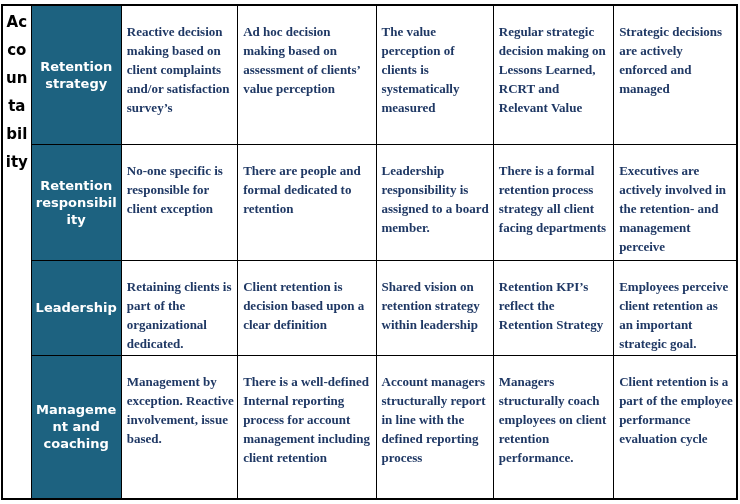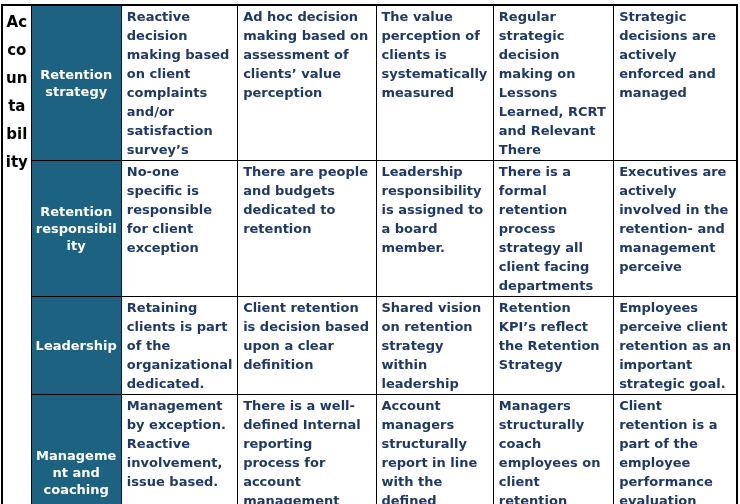--- a/index.html
+++ b/index.html
@@ -49,22 +49,23 @@
     padding:14px 2px;
     overflow-wrap:break-word;
   }
   td.cell{
     background:#ffffff;
     color:var(--cell_text);
     font-weight:bold;
     font-size:13px;
     line-height:19px;
     text-align:left;
-    padding:1px 3px 1px 5px;
+    padding:16px 3px 1px 5px;
     overflow-wrap:break-word;
+    font-family:Liberation Serif, serif;
   }
 </style>
 </head>
 <body>
 
 <table class="matrix">
   <colgroup>
     <col style="width:29px">
     <col style="width:90px">
     <col style="width:116px">
@@ -73,27 +74,27 @@
     <col style="width:120px">
     <col style="width:123px">
   </colgroup>
   <tbody>
       <tr style="height:139px">
     <td class="vlabel" rowspan="4">Accountability</td>
     <td class="rowhdr">Retention strategy</td>
     <td class="cell">Reactive decision making based on client complaints and/or satisfaction survey’s</td>
     <td class="cell">Ad hoc decision making based on assessment of clients’ value perception</td>
     <td class="cell">The value perception of clients is systematically measured</td>
-    <td class="cell">Regular strategic decision making on Lessons Learned, RCRT and Relevant There</td>
+    <td class="cell">Regular strategic decision making on Lessons Learned, RCRT and Relevant Value</td>
     <td class="cell">Strategic decisions are actively enforced and managed</td>
   </tr>
   <tr style="height:116px">
     <td class="rowhdr">Retention responsibility</td>
     <td class="cell">No-one specific is responsible for client exception</td>
-    <td class="cell">There are people and budgets dedicated to retention</td>
+    <td class="cell">There are people and formal dedicated to retention</td>
     <td class="cell">Leadership responsibility is assigned to a board member.</td>
     <td class="cell">There is a formal retention process strategy all client facing departments</td>
     <td class="cell">Executives are actively involved in the retention- and management perceive</td>
   </tr>
   <tr style="height:95px">
     <td class="rowhdr">Leadership</td>
     <td class="cell">Retaining clients is part of the organizational dedicated.</td>
     <td class="cell">Client retention is decision based upon a clear definition</td>
     <td class="cell">Shared vision on retention strategy within leadership</td>
     <td class="cell">Retention KPI’s reflect the Retention Strategy</td>

